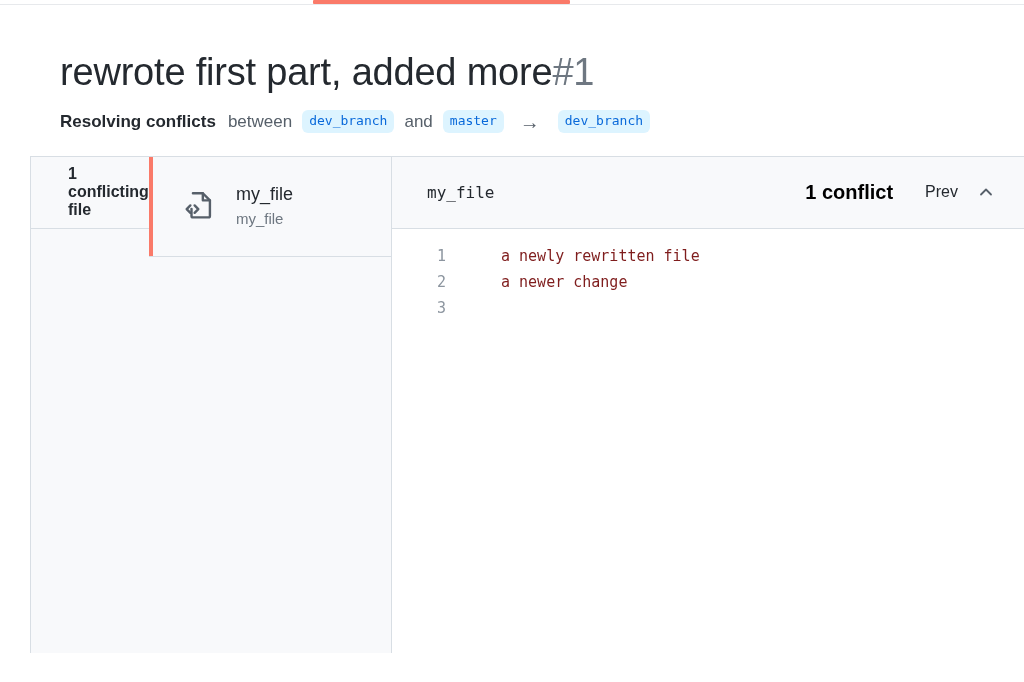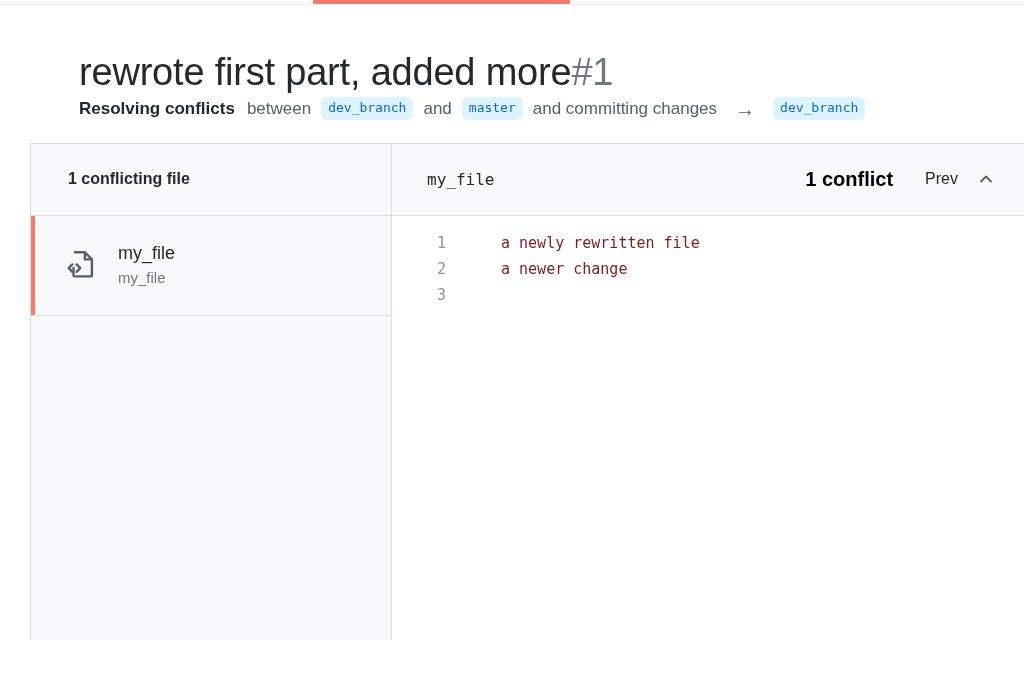--- a/index.html
+++ b/index.html
@@ -31,37 +31,38 @@
     left: 313px;
     top: 0;
     width: 257px;
     height: 4px;
     background: #fa7a69;
     border-radius: 1px;
   }
 
   
   .page-header {
-    padding: 44px 0 0 79px;
+    padding: 44px 0 0 60px;
   }
   .pr-title {
     font-size: 38px;
     line-height: 1.25;
     font-weight: 400;
     color: #24292f;
     letter-spacing: -0.2px;
     margin: 0;
     white-space: nowrap;
   }
   .pr-number {
     color: #6e7781;
     font-weight: 300;
   }
 
   .subtitle {
+    margin-top: 13px;
     font-size: 17px;
     line-height: 24px;
     color: #57606a;
     display: flex;
     align-items: center;
     flex-wrap: nowrap;
     white-space: nowrap;
   }
   .subtitle .strong {
     font-weight: bold;
@@ -104,21 +105,20 @@
 
   
   .file-sidebar {
     width: 362px;
     flex: 0 0 362px;
     background: #f8f9fb;
     border-left: 1px solid #d8dee4;
     border-right: 1px solid #d8dee4;
     box-sizing: border-box;
     display: flex;
-    flex-direction: column;
   }
   .sidebar-header {
     height: 72px;
     flex: 0 0 72px;
     display: flex;
     align-items: center;
     padding-left: 37px;
     box-sizing: border-box;
     border-bottom: 1px solid #d8dee4;
     background: #f8f9fb;
@@ -264,21 +264,20 @@
 <div class="page-header">
 
   <h1 class="pr-title"><span>rewrote first part, added more</span><span class="pr-number">#1</span></h1>
 
   <div class="subtitle">
     <span class="strong">Resolving conflicts</span>
     <span class="word">between</span>
     <span class="branch-pill">dev_branch</span>
     <span class="word">and</span>
     <span class="branch-pill">master</span>
-    <span class="word">and committing changes</span>
     <span class="arrow-icon">→</span>
     <span class="branch-pill">dev_branch</span>
   </div>
 </div>
 
 <div class="conflict-box">
 
   <div class="file-sidebar">
 
     <div class="sidebar-header">

